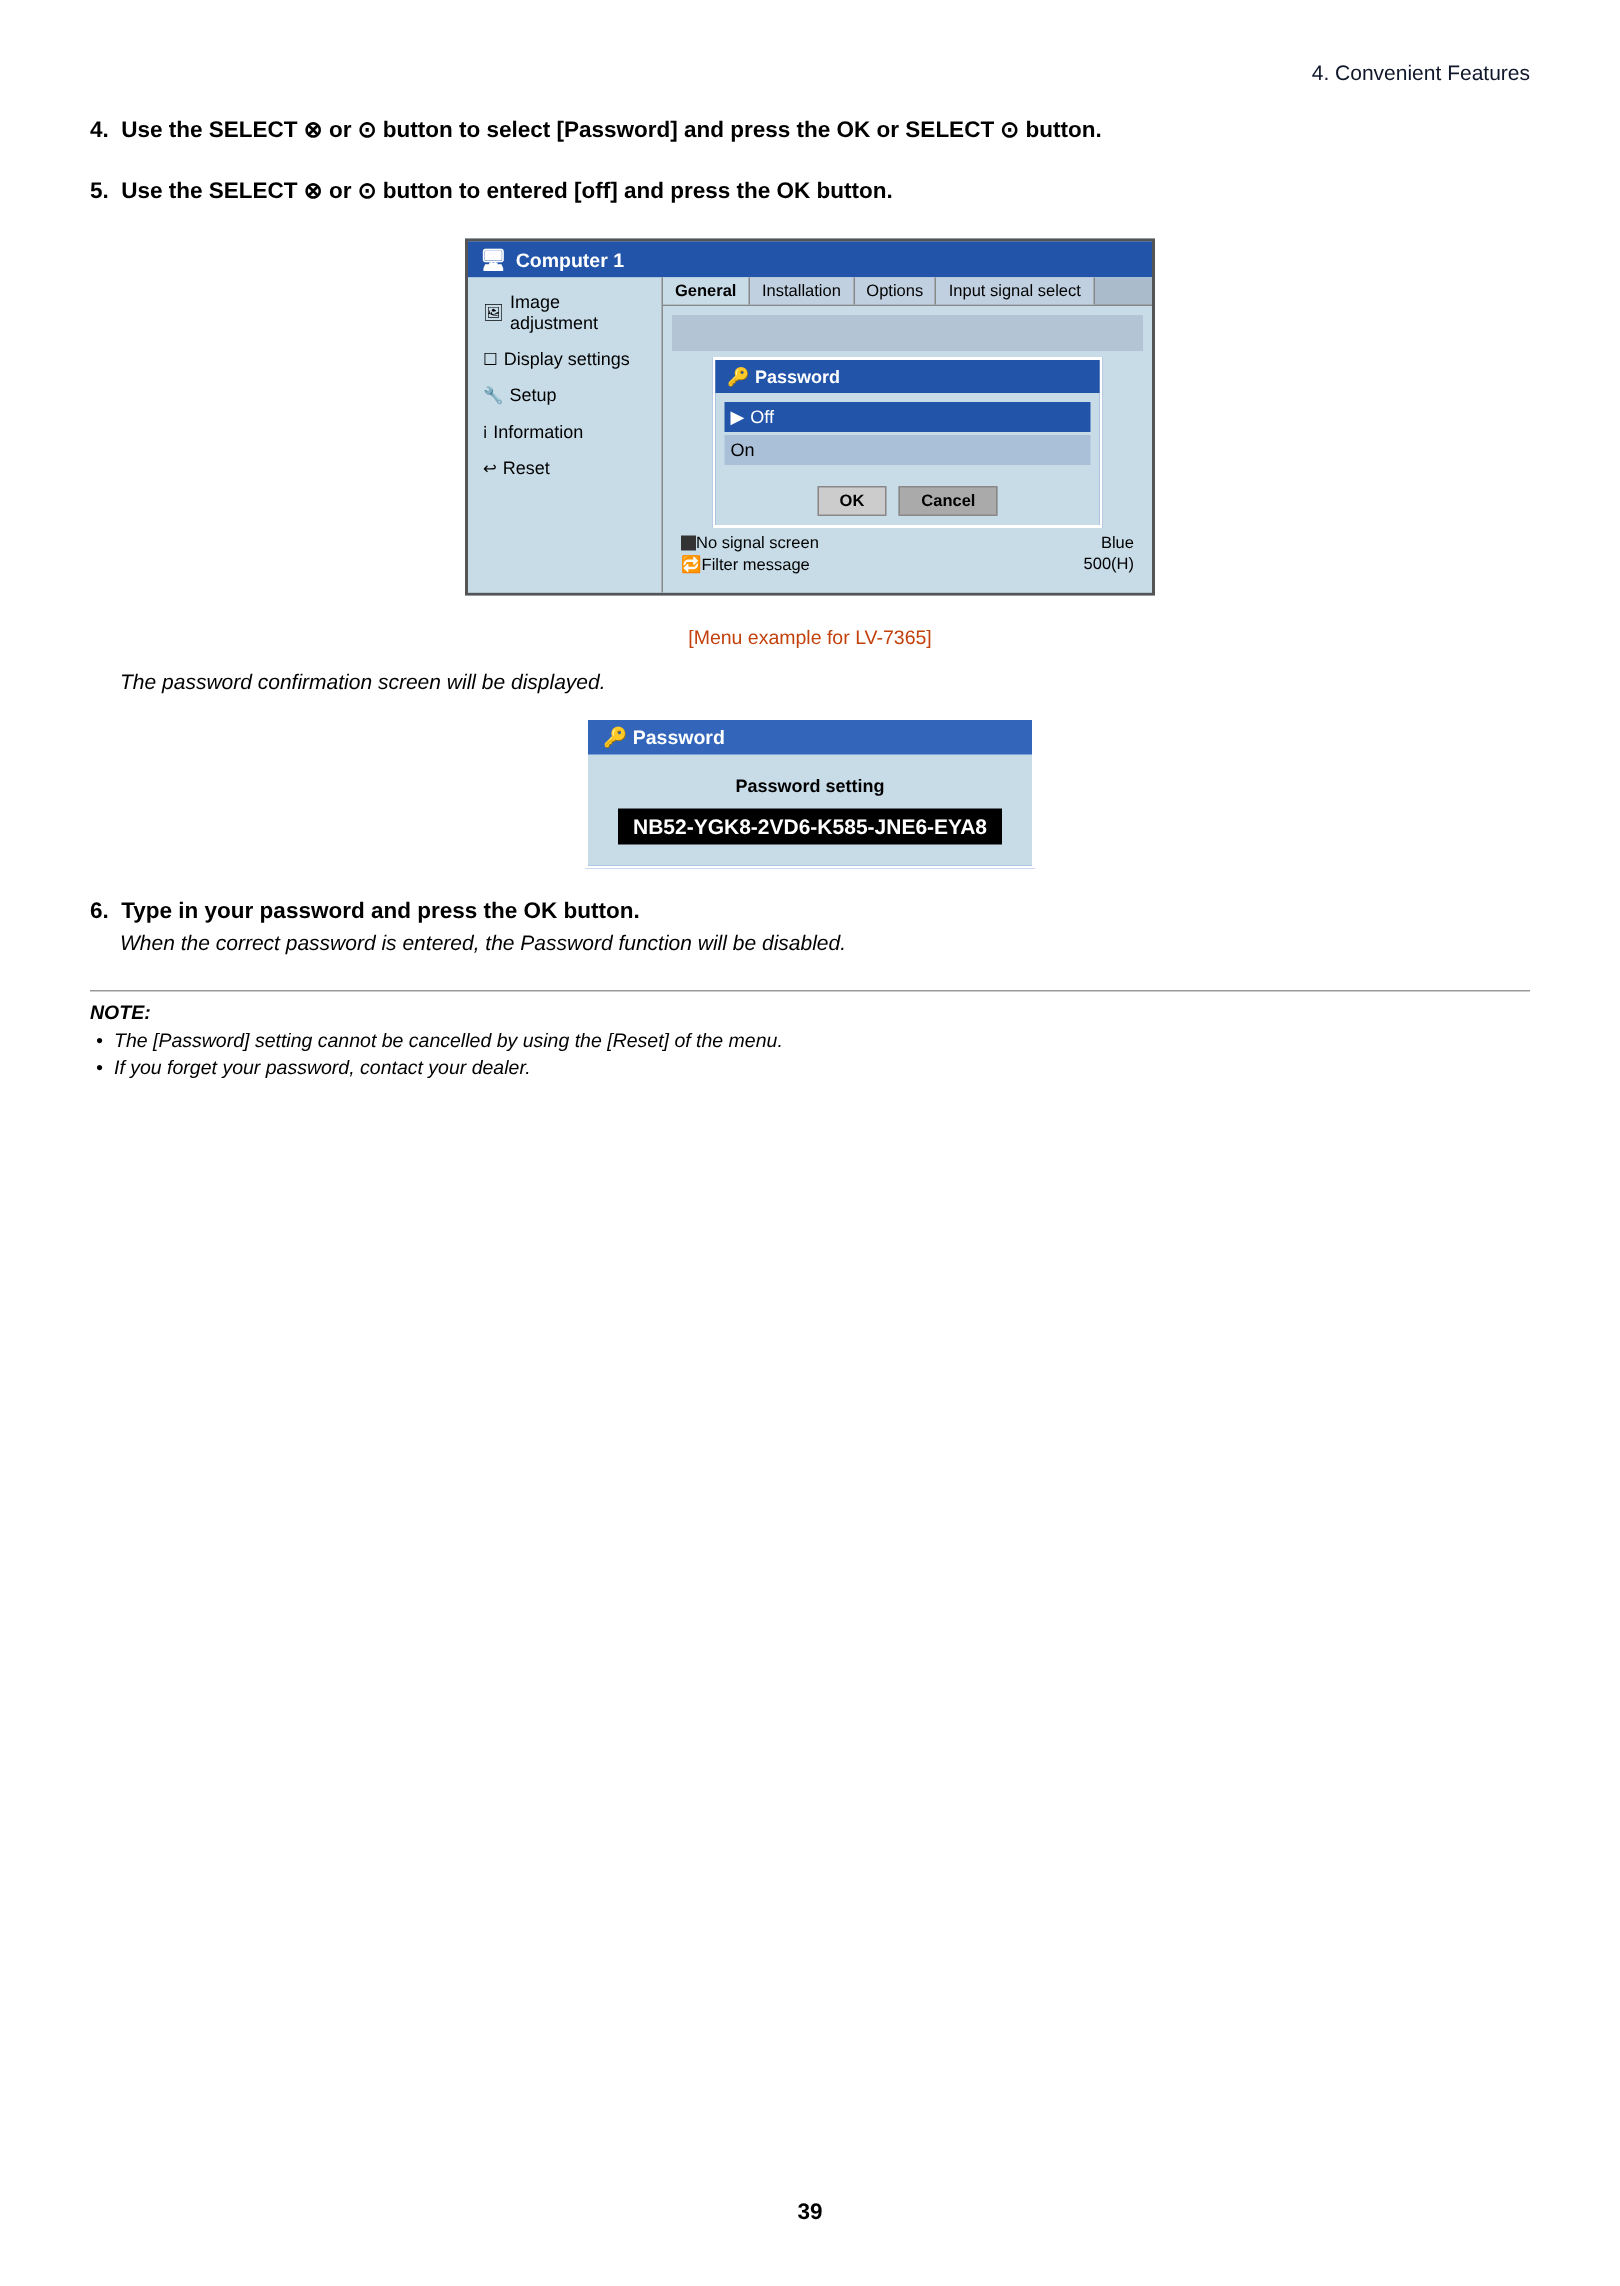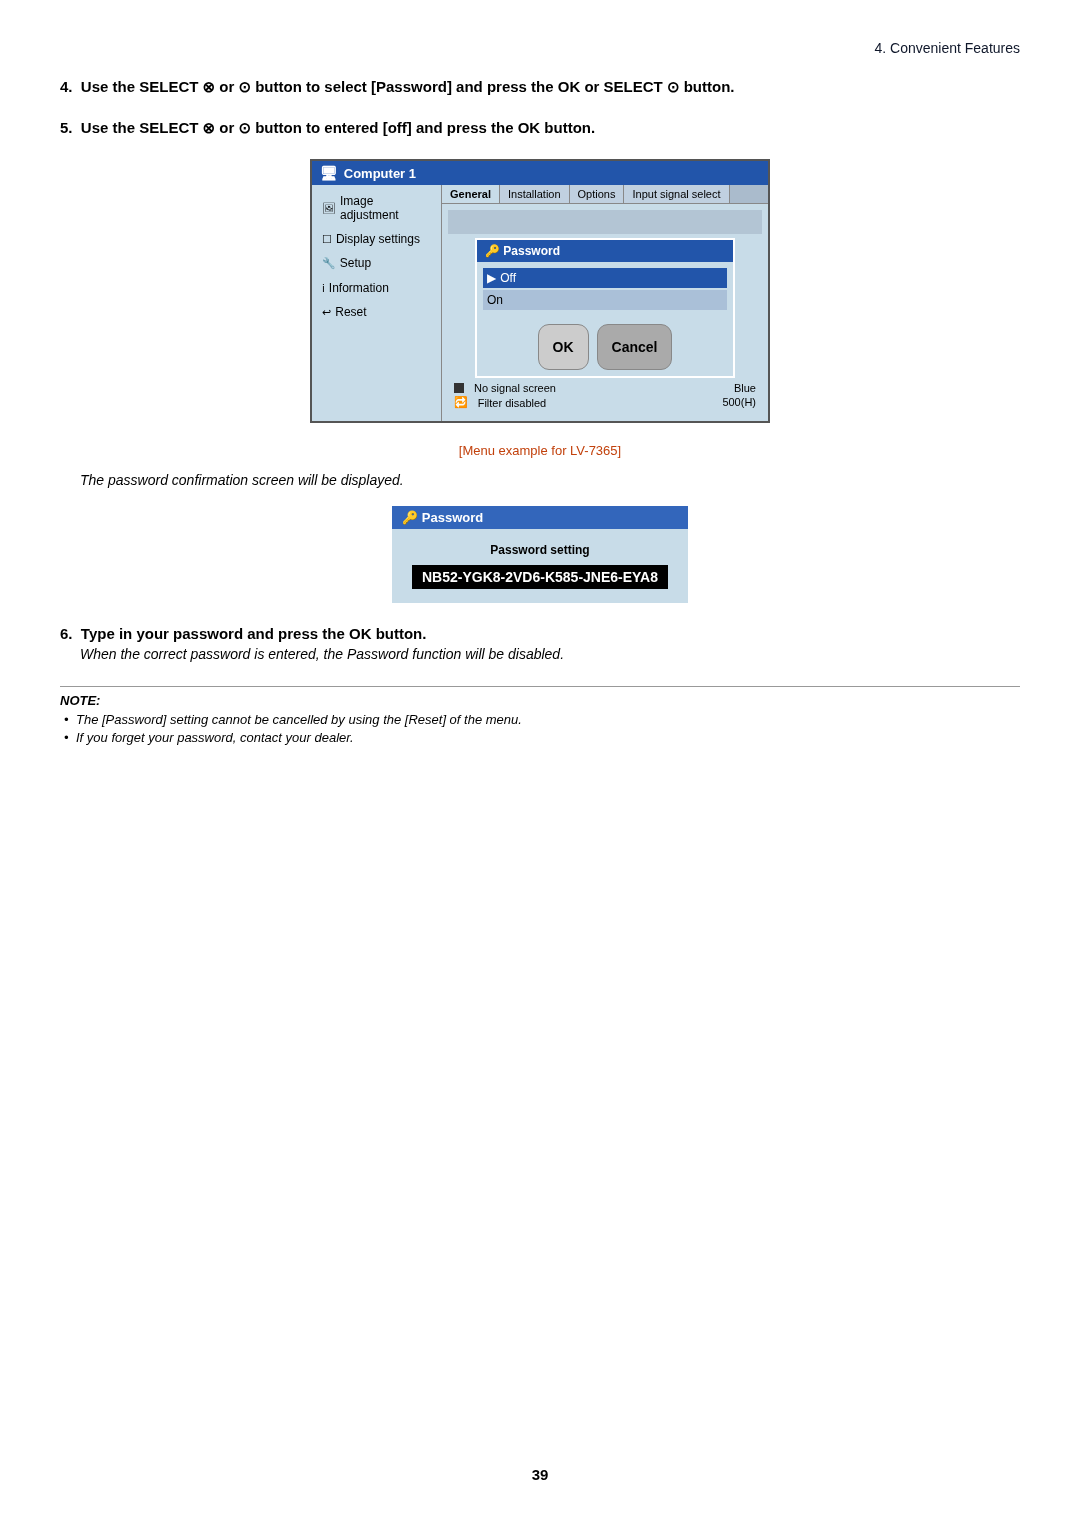--- a/index.html
+++ b/index.html
@@ -158,24 +158,24 @@
       display: flex;
       gap: 8px;
       justify-content: center;
       padding: 6px;
       background: #c8dce8;
     }
 
     .overlay-btn {
       background: #aaaaaa;
       border: 1px solid #888;
-      padding: 14px 14px;
-      font-size: 14px;
+      padding: 3px 14px;
+      font-size: 11px;
       cursor: pointer;
-      border-radius: 11px;
+      border-radius: 0;
       font-weight: bold;
     }
 
     .overlay-btn.ok {
       background: #cccccc;
     }
 
     .ui-footer-rows {
       padding: 4px 6px;
       font-size: 11px;
@@ -183,21 +183,21 @@
 
     .ui-footer-row {
       display: flex;
       justify-content: space-between;
       margin-bottom: 2px;
     }
 
     .ui-footer-row .label {
       display: flex;
       align-items: center;
-      gap: 10px;
+      gap: 0;
     }
 
     .ui-footer-row .sq {
       width: 10px;
       height: 10px;
       background: #333;
       display: inline-block;
     }
 
     
@@ -399,21 +399,21 @@
           <div class="ui-footer-row">
             <div class="label">
               <span class="sq"></span>
               <span>No signal screen</span>
             </div>
             <span>Blue</span>
           </div>
           <div class="ui-footer-row">
             <div class="label">
               <span>🔁</span>
-              <span>Filter disabled</span>
+              <span>Filter message</span>
             </div>
             <span>500(H)</span>
           </div>
         </div>
       </div>
     </div>
   </div>
 </div>
 
 <div class="ui-caption">

